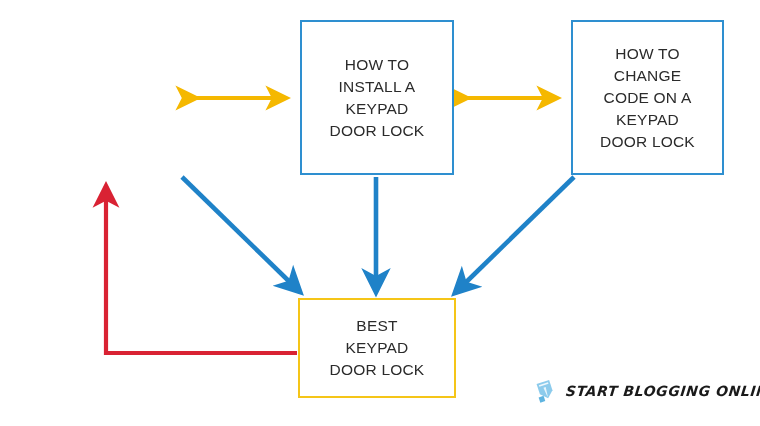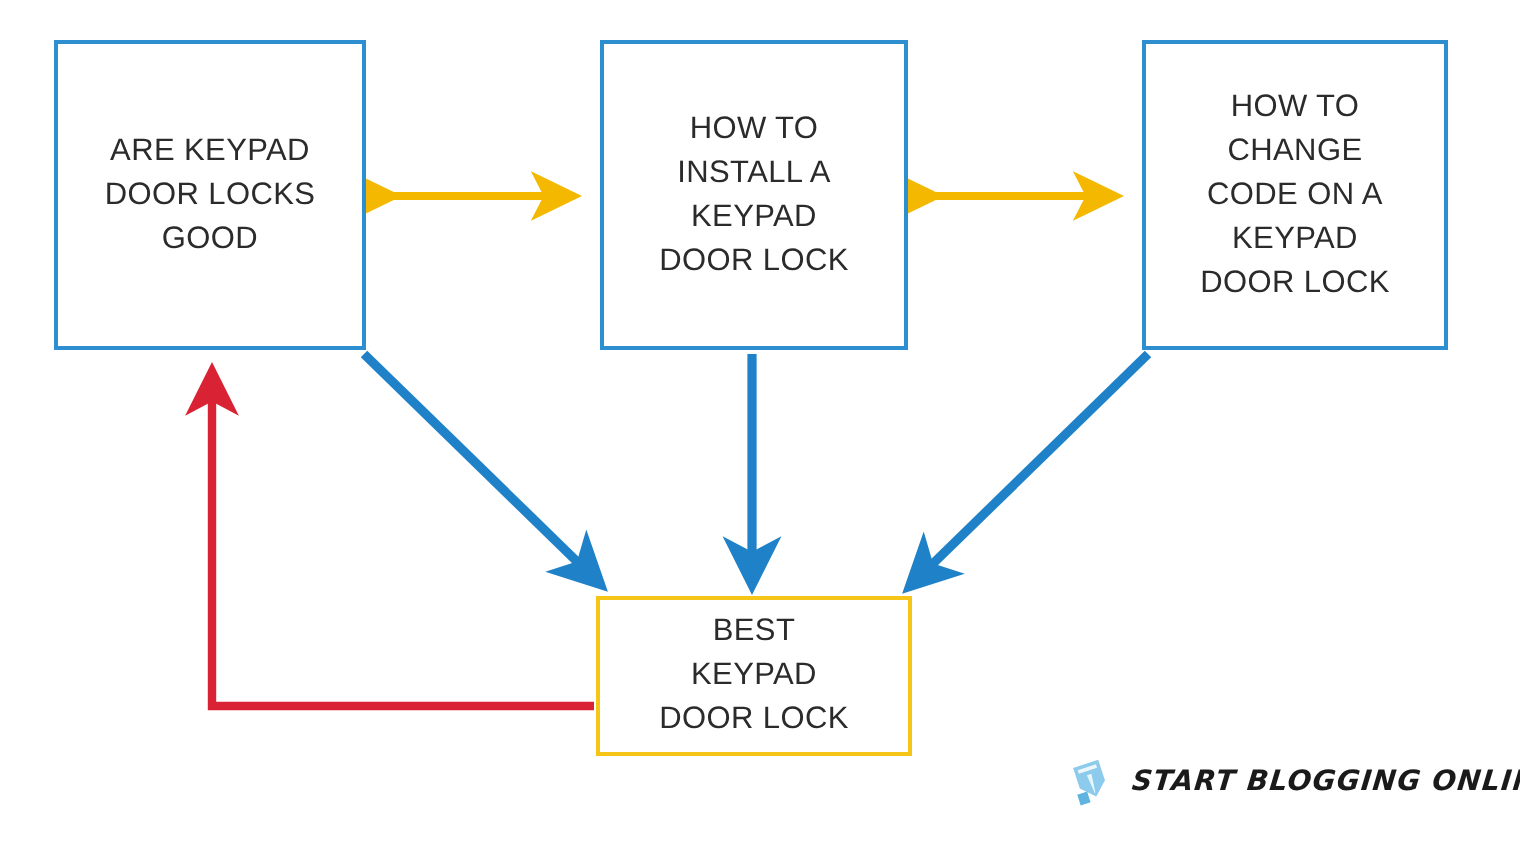--- a/index.html
+++ b/index.html
@@ -57,21 +57,21 @@
   #node-are-keypad-door-locks-good {
     left: 27px; top: 20px; width: 156px; height: 155px;
   }
   #node-how-to-install-a-keypad-door-lock {
     left: 300px; top: 20px; width: 154px; height: 155px;
   }
   #node-how-to-change-code-on-a-keypad-door-lock {
     left: 571px; top: 20px; width: 153px; height: 155px;
   }
   #node-best-keypad-door-lock {
-    left: 298px; top: 298px; width: 158px; height: 80px;
+    left: 298px; top: 298px; width: 158px; height: 100px;
   }
 
   #logo {
     position: absolute;
     left: 533px;
     top: 376px;
     width: 212px;
     height: 30px;
     display: flex;
     align-items: center;
@@ -121,25 +121,20 @@
 
     <line x1="182" y1="177" x2="300" y2="292" stroke="#1F82C8" stroke-width="4.6" marker-end="url(#blue-head-end)"></line>
 
     <line x1="376" y1="177" x2="376" y2="292" stroke="#1F82C8" stroke-width="4.6" marker-end="url(#blue-head-end)"></line>
 
     <line x1="574" y1="177" x2="455" y2="293" stroke="#1F82C8" stroke-width="4.6" marker-end="url(#blue-head-end)"></line>
 
     <path d="M297,353 L106,353 L106,186" fill="none" stroke="#D92233" stroke-width="4.2" stroke-linejoin="miter" marker-end="url(#red-head-end)"></path>
   </svg>
 
-  <div class="node node-blue" id="node-are-keypad-door-locks-good">
-    <span class="node-label">ARE KEYPAD
-DOOR LOCKS
-GOOD</span>
-  </div>
 
   <div class="node node-blue" id="node-how-to-install-a-keypad-door-lock">
     <span class="node-label">HOW TO
 INSTALL A
 KEYPAD
 DOOR LOCK</span>
   </div>
 
   <div class="node node-blue" id="node-how-to-change-code-on-a-keypad-door-lock">
     <span class="node-label">HOW TO

